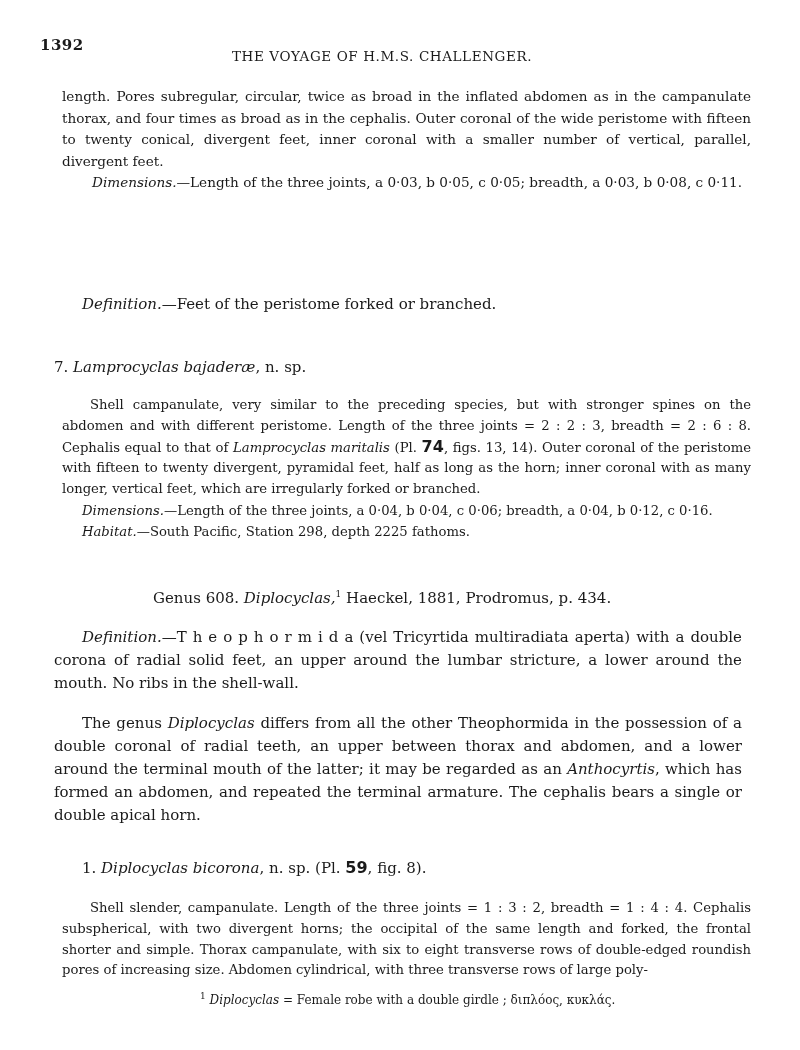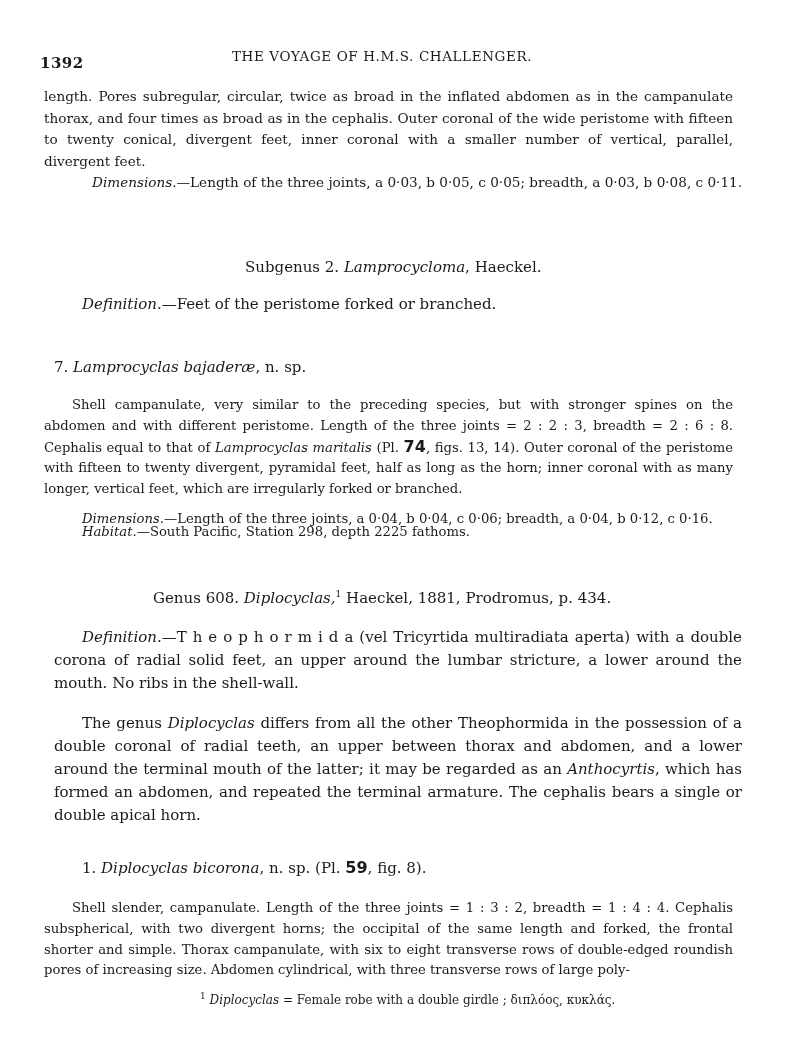--- a/index.html
+++ b/index.html
@@ -1,22 +1,22 @@
 <!DOCTYPE html>
 <html><head>
   <meta charset="utf-8">
   <style>
     html, body { margin: 0; padding: 0; background: #ffffff; }
     body { width: 800px; height: 1050px; position: relative; overflow: hidden;
       font-family: "DejaVu Serif", "Liberation Serif", serif; color: #1a1a1a; }
     .page { position: absolute; left: 0; top: 0; width: 800px; height: 1050px; }
     .abs { position: absolute; }
-    .header-num { left: 40px; top: 54px; font-size: 15px; font-weight: bold; letter-spacing: 0.5px; }
+    .header-num { left: 40px; top: 36px; font-size: 15px; font-weight: bold; letter-spacing: 0.5px; }
     .header-title { left: 232px; top: 48px; font-size: 13.5px; letter-spacing: 0.6px; }
-    .para { position: absolute; left: 44px; width: 689px; font-size: 13.6px; line-height: 21.5px; text-align: justify; }
+    .para { position: absolute; left: 62px; width: 689px; font-size: 13.6px; line-height: 21.5px; text-align: justify; }
     .para.small { font-size: 13.2px; line-height: 20.8px; }
     .para .ind { display: inline-block; width: 28px; }
     .subhead { position: absolute; font-size: 15px; white-space: nowrap; }
     .def { position: absolute; font-size: 15px; }
     i { font-style: italic; }
     .big { font-family: "DejaVu Sans", "Liberation Sans", sans-serif; font-weight: bold; font-size: 16px; }
     .foot { position: absolute; left: 200px; top: 993px; font-size: 12px; white-space: nowrap; }
     sup { font-size: 9px; vertical-align: super; line-height: 0; }
     .largepara { position: absolute; left: 54px; width: 688px; font-size: 15px; line-height: 23px; text-align: justify; }
   </style>
@@ -28,34 +28,31 @@
   <div class="abs header-num">1392</div>
   <div class="abs header-title">THE VOYAGE OF H.M.S. CHALLENGER.</div>
 
   <div class="para" style="top:86px;">
     <span>length. Pores subregular, circular, twice as broad in the inflated abdomen as in the campanulate thorax, and four times as broad as in the cephalis. Outer coronal of the wide peristome with fifteen to twenty conical, divergent feet, inner coronal with a smaller number of vertical, parallel, divergent feet.</span>
   </div>
   <div class="para" style="top:172px; left:82px; width:661px;margin-left:10px;">
     <i>Dimensions.</i><span>—Length of the three joints, a 0·03, b 0·05, c 0·05; breadth, a 0·03, b 0·08, c 0·11.</span>
   </div>
 
-  <div class="subhead" style="left:245px; top:258px;">
-    <span>Subgenus 2. </span><i>Lamprocycloma</i><span>, Haeckel.</span>
-  </div>
   <div class="def" style="left:82px; top:295px;">
     <i>Definition.</i><span>—Feet of the peristome forked or branched.</span>
   </div>
 
   <div class="subhead" style="left:54px; top:358px;">
     <span>7. </span><i>Lamprocyclas bajaderæ</i><span>, n. sp.</span>
   </div>
   <div class="para small" style="top:395px;">
     <span class="ind"></span><span>Shell campanulate, very similar to the preceding species, but with stronger spines on the abdomen and with different peristome. Length of the three joints = 2 : 2 : 3, breadth = 2 : 6 : 8. Cephalis equal to that of </span><i>Lamprocyclas maritalis</i><span> (Pl. </span><span class="big">74</span><span>, figs. 13, 14). Outer coronal of the peristome with fifteen to twenty divergent, pyramidal feet, half as long as the horn; inner coronal with as many longer, vertical feet, which are irregularly forked or branched.</span>
   </div>
-  <div class="para small" style="top:501px; left:82px; width:661px;margin-top:8px;">
+  <div class="para small" style="top:501px; left:82px; width:661px;">
     <i>Dimensions.</i><span>—Length of the three joints, a 0·04, b 0·04, c 0·06; breadth, a 0·04, b 0·12, c 0·16.</span>
   </div>
   <div class="para small" style="top:522px; left:82px; width:661px;">
     <i>Habitat.</i><span>—South Pacific, Station 298, depth 2225 fathoms.</span>
   </div>
 
   <div class="subhead" style="left:153px; top:589px;">
     <span>Genus 608. </span><i>Diplocyclas,</i><sup>1</sup><span> Haeckel, 1881, Prodromus, p. 434.</span>
   </div>
   <div class="largepara" style="top:626px;">

